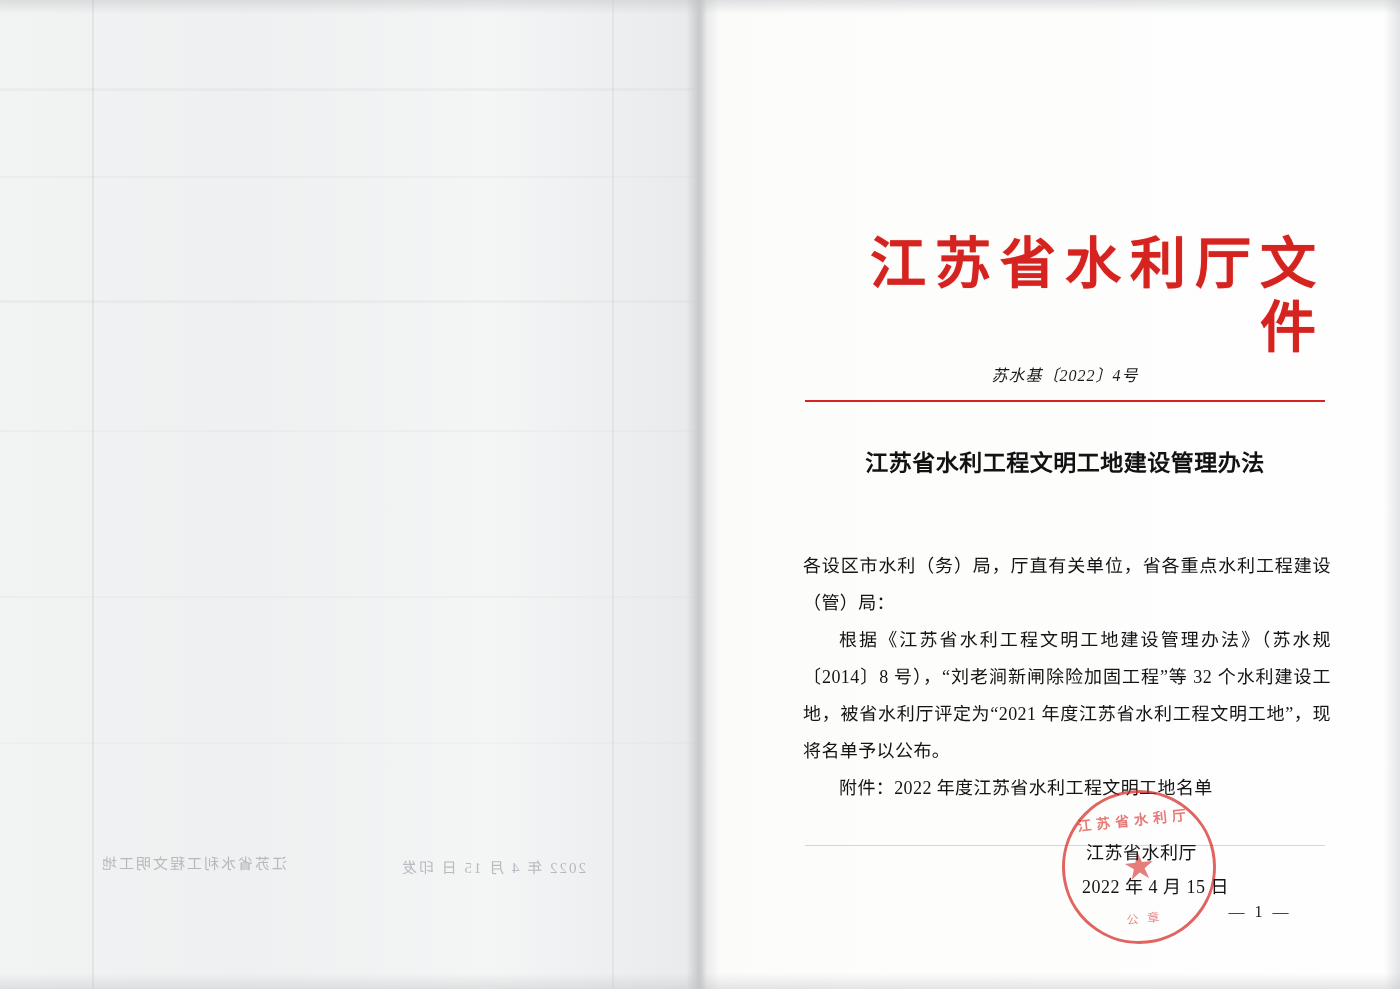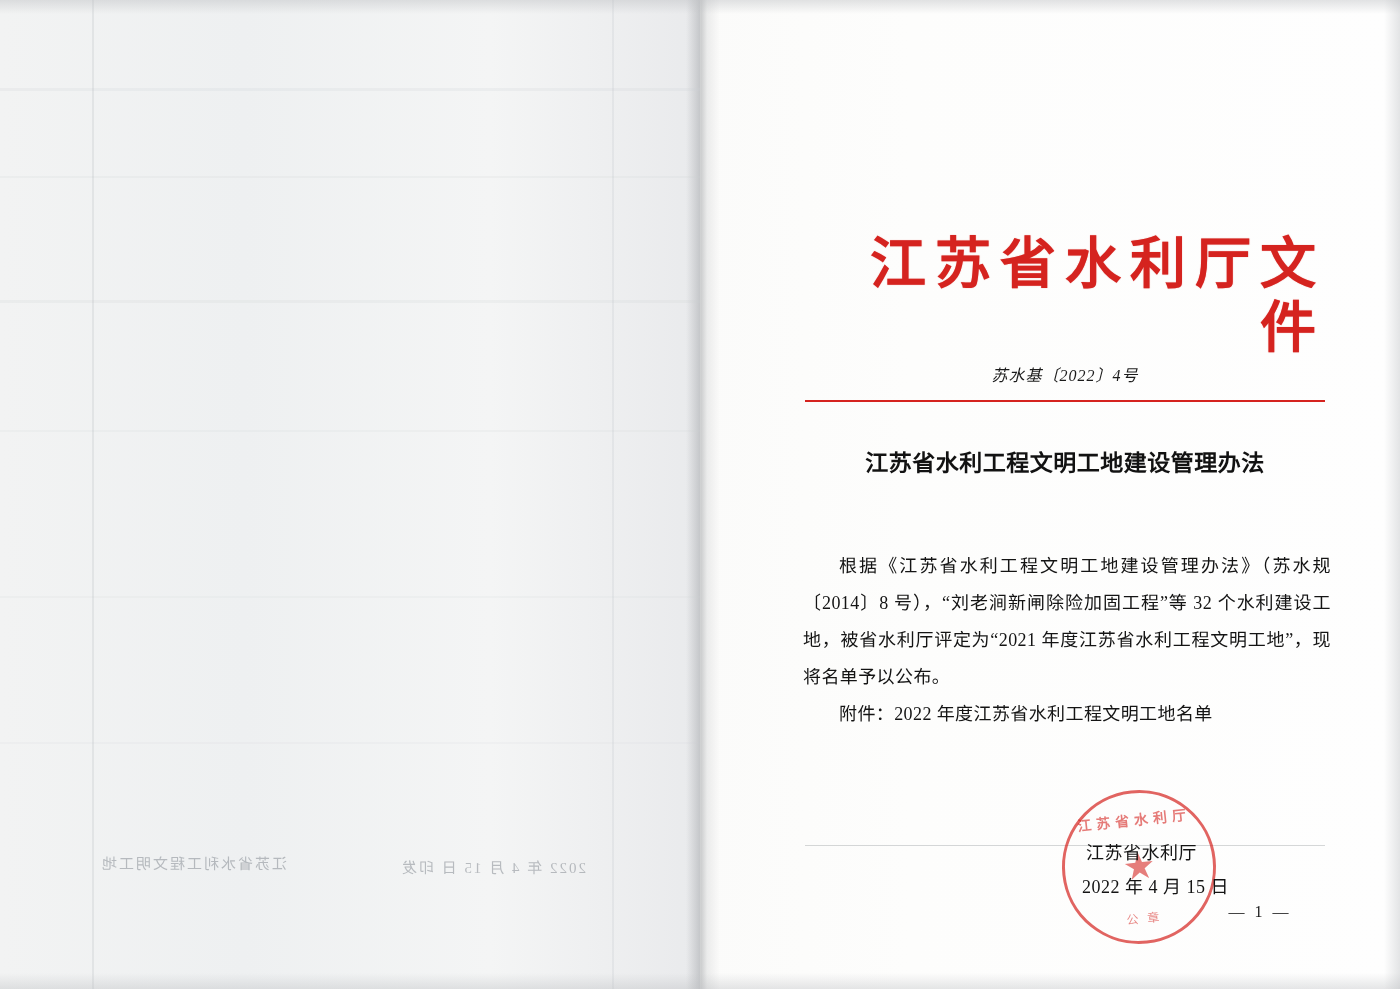--- a/index.html
+++ b/index.html
@@ -251,20 +251,21 @@
 
   <div class="doc-number">苏水基〔2022〕4号</div>
 
   <div class="red-rule"></div>
 
   <div class="subject">
     <div>江苏省水利工程文明工地建设管理办法</div>
   </div>
 
   <div class="body-text">
+    <p>各设区市水利（务）局，厅直有关单位，省各重点水利工程建设（管）局：</p>
     <p class="indent2">根据《江苏省水利工程文明工地建设管理办法》（苏水规〔2014〕8 号），“刘老涧新闸除险加固工程”等 32 个水利建设工地，被省水利厅评定为“2021 年度江苏省水利工程文明工地”，现将名单予以公布。</p>
     <p class="indent2">附件：2022 年度江苏省水利工程文明工地名单</p>
   </div>
 
   <div class="footer-rule"></div>
 
   <div class="seal">
     <div class="seal-text-top">江苏省水利厅</div>
     <div class="seal-star">★</div>
     <div class="seal-text-bottom">公  章</div>

